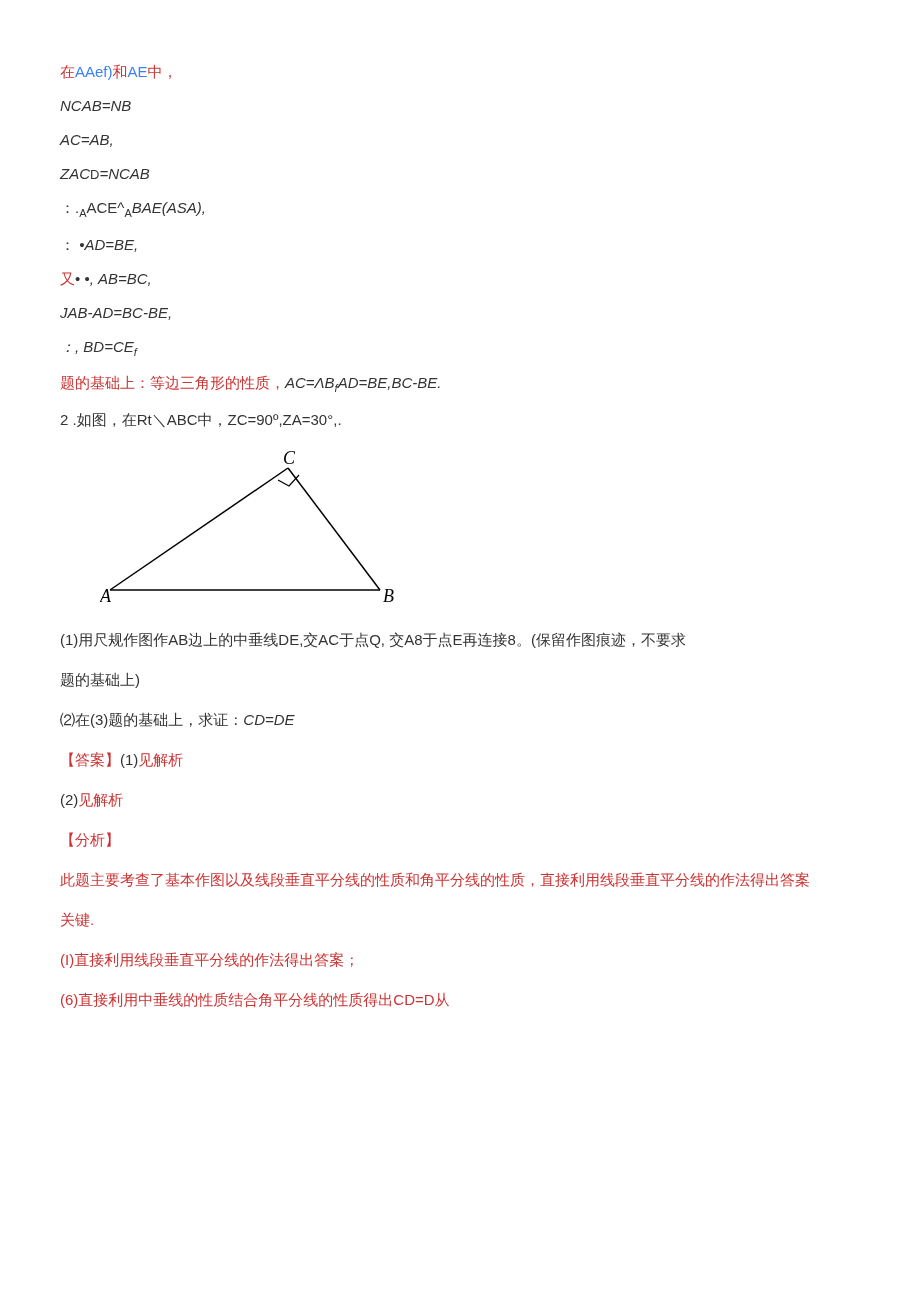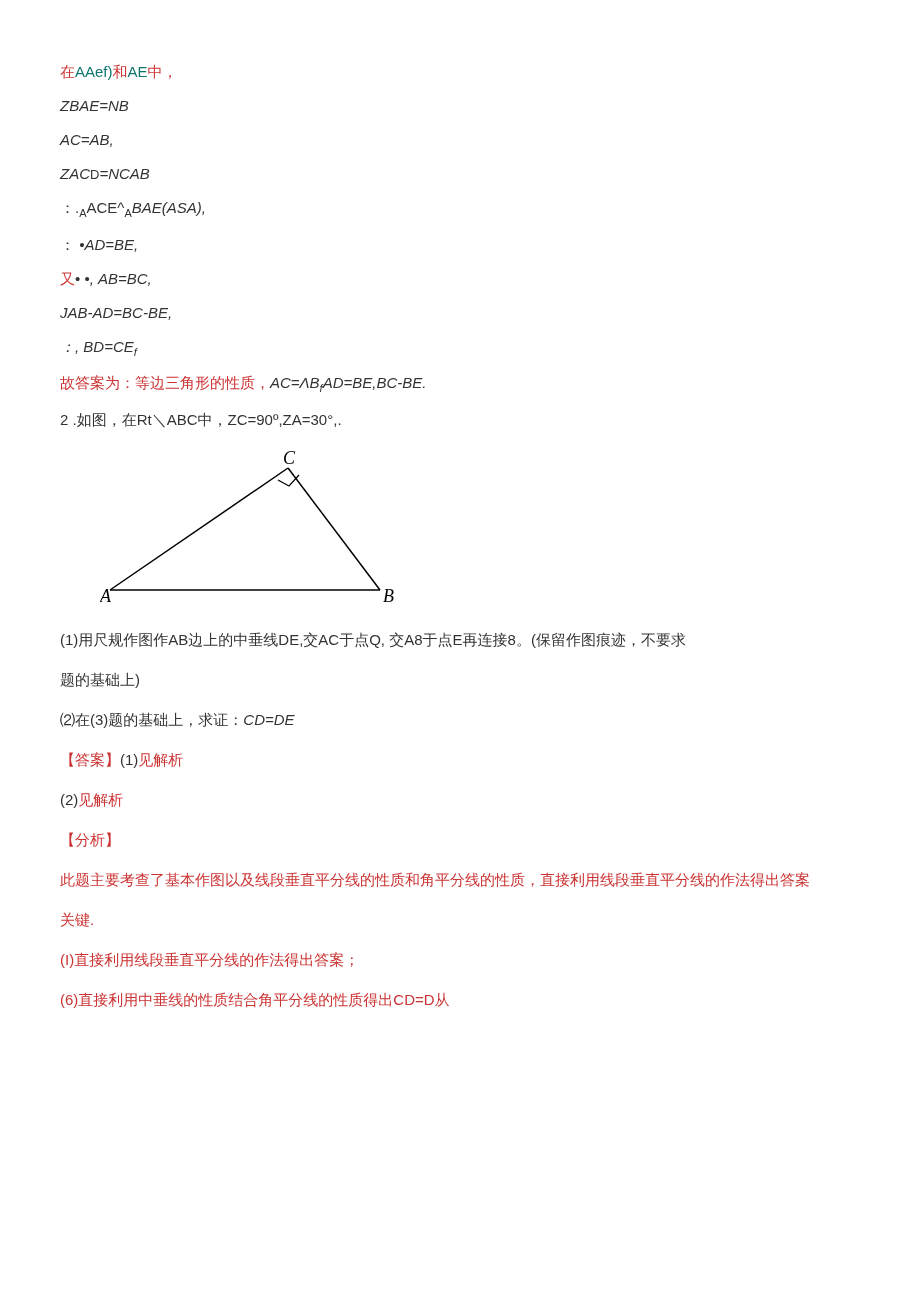--- a/index.html
+++ b/index.html
@@ -10,38 +10,38 @@
     line-height: 1.6;
     color: #333;
     background: #fff;
     width: 920px;
     box-sizing: border-box;
   }
   .line {
     margin: 10px 0;
   }
   .red { color: #cc3333; }
-  .black { color: #0f766e; }
+  .black { color: #3b82f6; }
   .italic { font-style: italic; }
   .double-space { margin: 16px 0; }
   .diagram {
     margin: 18px 0 18px 40px;
     width: 300px;
     height: 160px;
   }
   .sub { font-size: 11px; vertical-align: sub; }
 </style>
 </head>
 <body>
 
 <div class="line">
   <span class="red">在</span><span class="black">AAef)</span><span class="red">和</span><span class="black">AE</span><span class="red">中，</span>
 </div>
 
-<div class="line italic">ZBAE=NB</div>
+<div class="line italic">NCAB=NB</div>
 <div class="line italic">AC=AB,</div>
 <div class="line italic">
   <span>ZAC</span><span style="font-style:normal;font-size:13px;">D</span><span>=NCAB</span>
 </div>
 
 <div class="line">
   <span>：.</span><span class="sub">A</span><span>ACE^</span><span class="sub">A</span><span class="italic">BAE(ASA),</span>
 </div>
 
 <div class="line">
@@ -53,21 +53,21 @@
   <span class="red">又</span><span>• •</span><span class="italic">, AB=BC,</span>
 </div>
 
 <div class="line italic">JAB-AD=BC-BE,</div>
 
 <div class="line italic">
   <span>：, BD=CE</span><span class="sub" style="font-style:italic;">f</span>
 </div>
 
 <div class="line">
-  <span class="red">故答案为：等边三角形的性质，</span><span class="italic">AC=ΛB</span><span class="sub italic">f</span><span class="italic">AD=BE,BC-BE.</span>
+  <span class="red">题的基础上：等边三角形的性质，</span><span class="italic">AC=ΛB</span><span class="sub italic">f</span><span class="italic">AD=BE,BC-BE.</span>
 </div>
 
 <div class="line">2 .如图，在Rt＼ABC中，ZC=90º,ZA=30°,.</div>
 
 <div class="diagram">
   <svg width="300" height="160" viewBox="0 0 300 160">
     <line x1="10" y1="140" x2="280" y2="140" stroke="#000" stroke-width="1.5"></line>
     <line x1="10" y1="140" x2="188" y2="18" stroke="#000" stroke-width="1.5"></line>
     <line x1="280" y1="140" x2="188" y2="18" stroke="#000" stroke-width="1.5"></line>
     <path d="M 178 30 L 189 36 L 199 25" fill="none" stroke="#000" stroke-width="1.2"></path>

